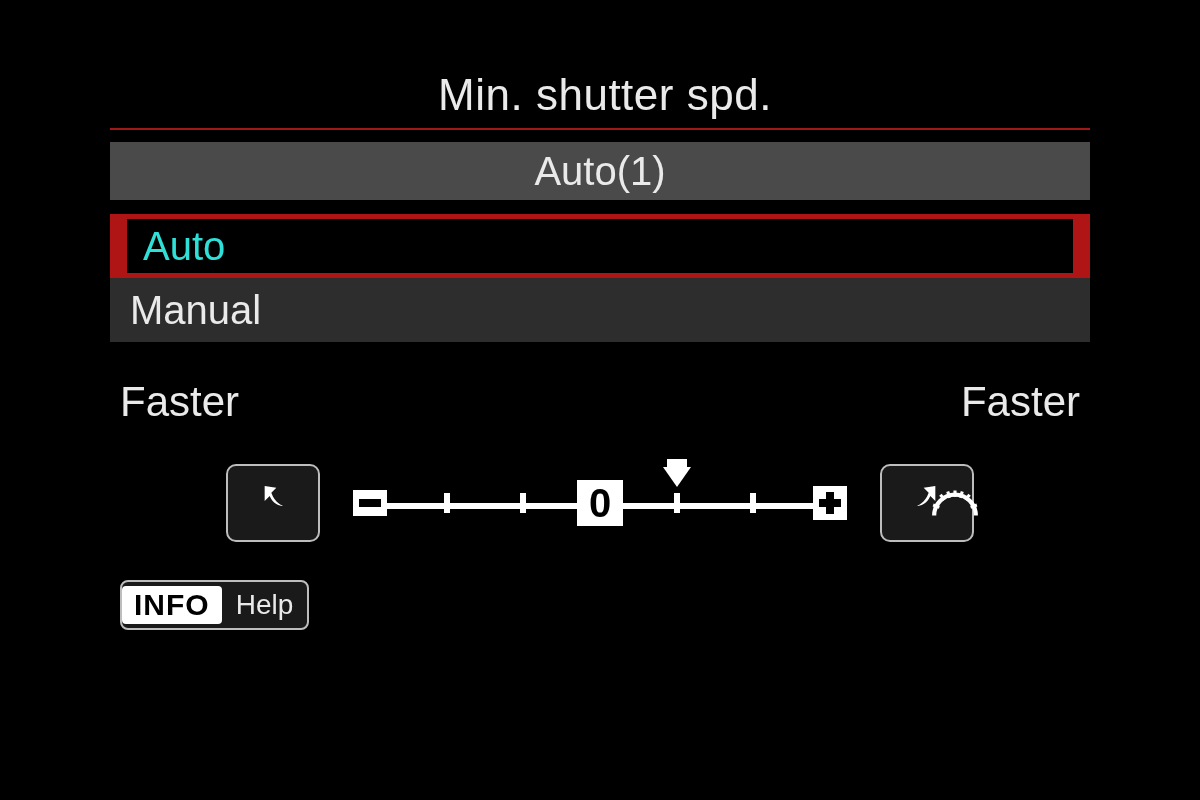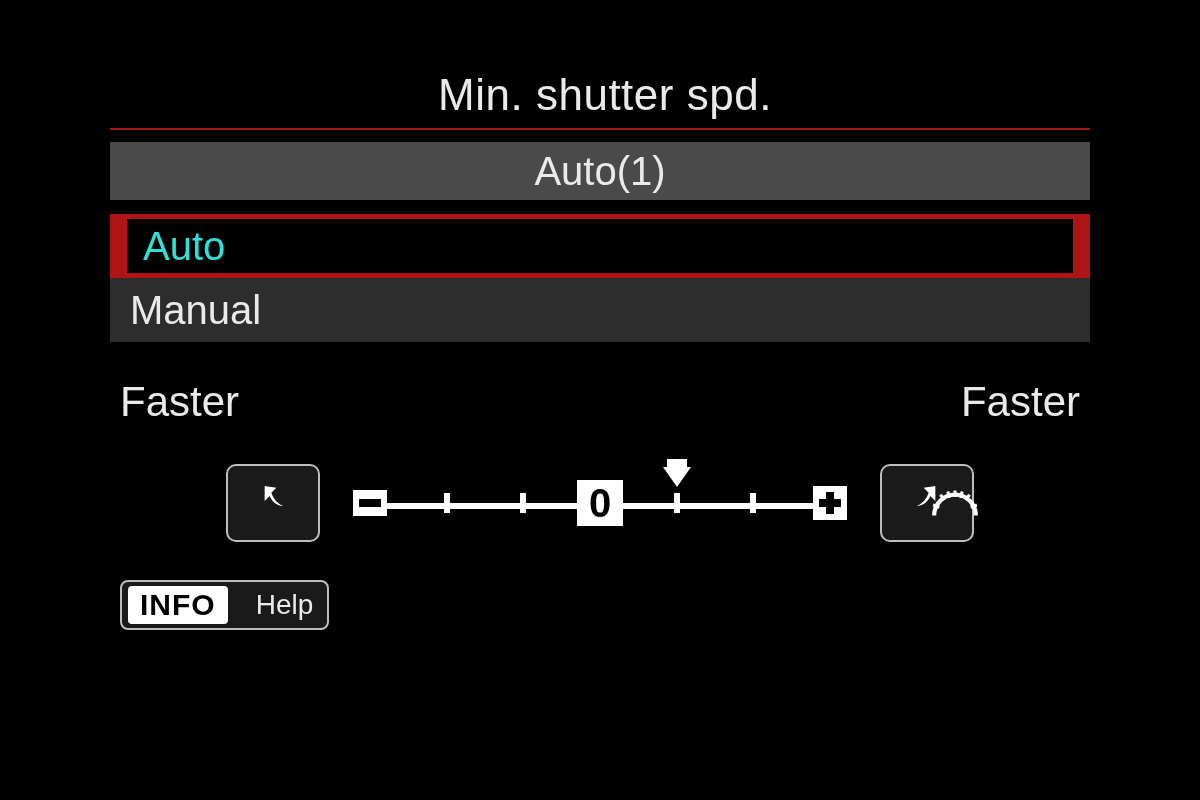--- a/index.html
+++ b/index.html
@@ -151,24 +151,24 @@
     width:50px;height:50px;
   }
   .gear-icon svg{width:50px;height:50px;fill:#fff;}
 
   .footer{
     display:flex;justify-content:space-between;align-items:center;
     margin-top:38px;
     padding:0 10px;
   }
   .footer .group{
-    display:flex;align-items:center;gap:28px;
+    display:flex;align-items:center;gap:14px;
     border:2px solid var(--btn-border);
     border-radius:8px;
-    padding:4px 14px 4px 6px;
+    padding:4px 14px 4px 0;
     background:var(--btn-bg);
   }
   .badge{
     background:#fff;color:#000;
     font-weight:700;font-size:30px;
     padding:2px 12px;
     border-radius:4px;
     letter-spacing:1px;
   }
   .footer-label{

